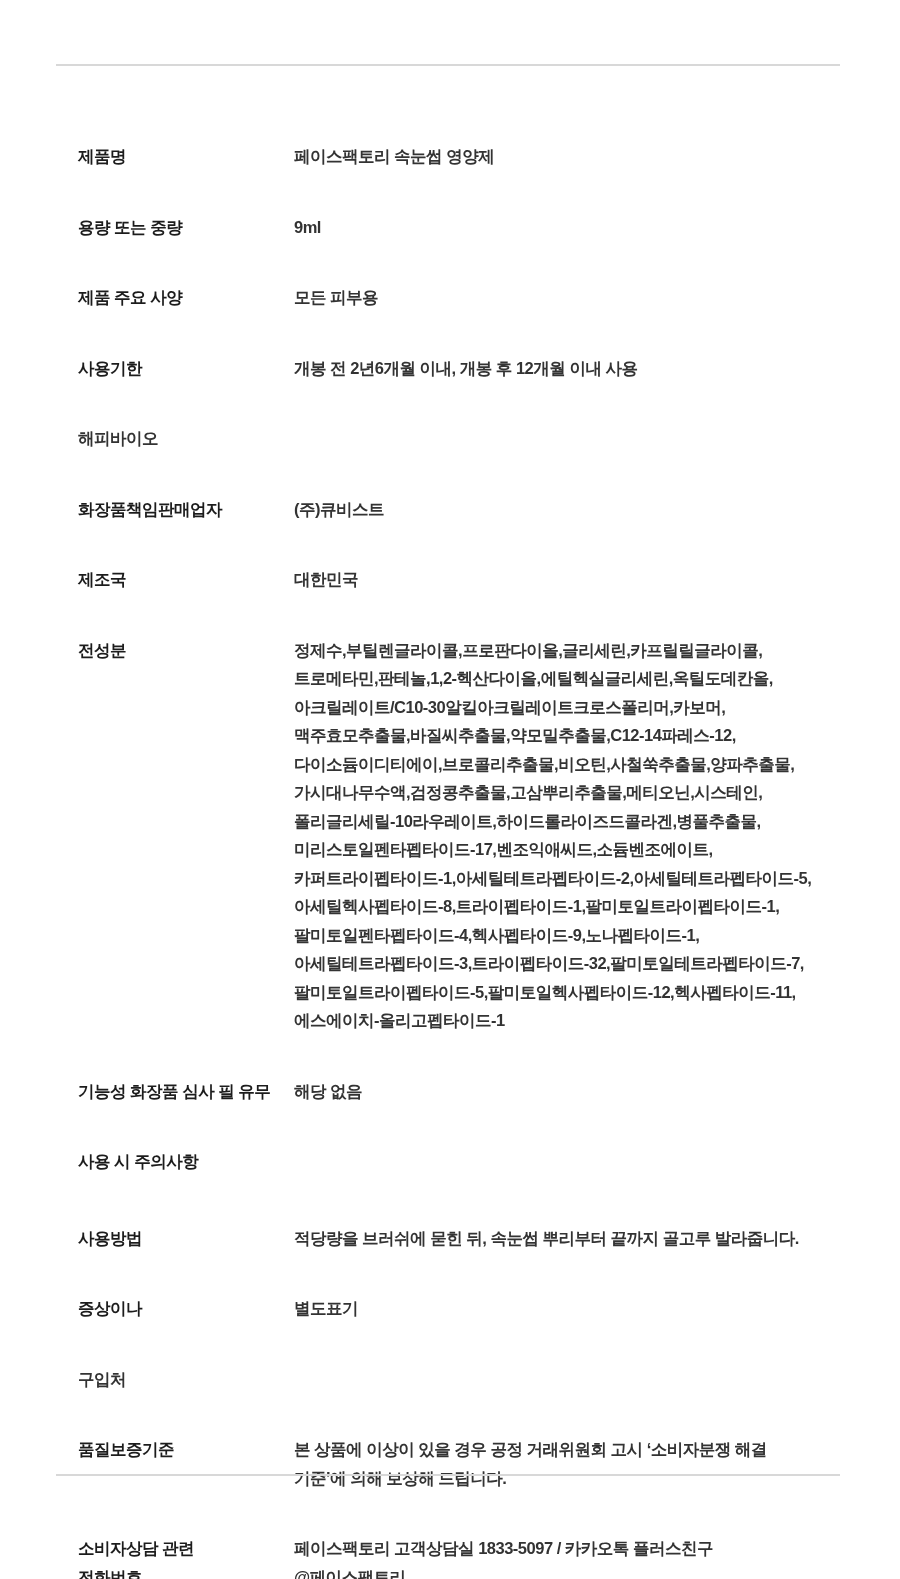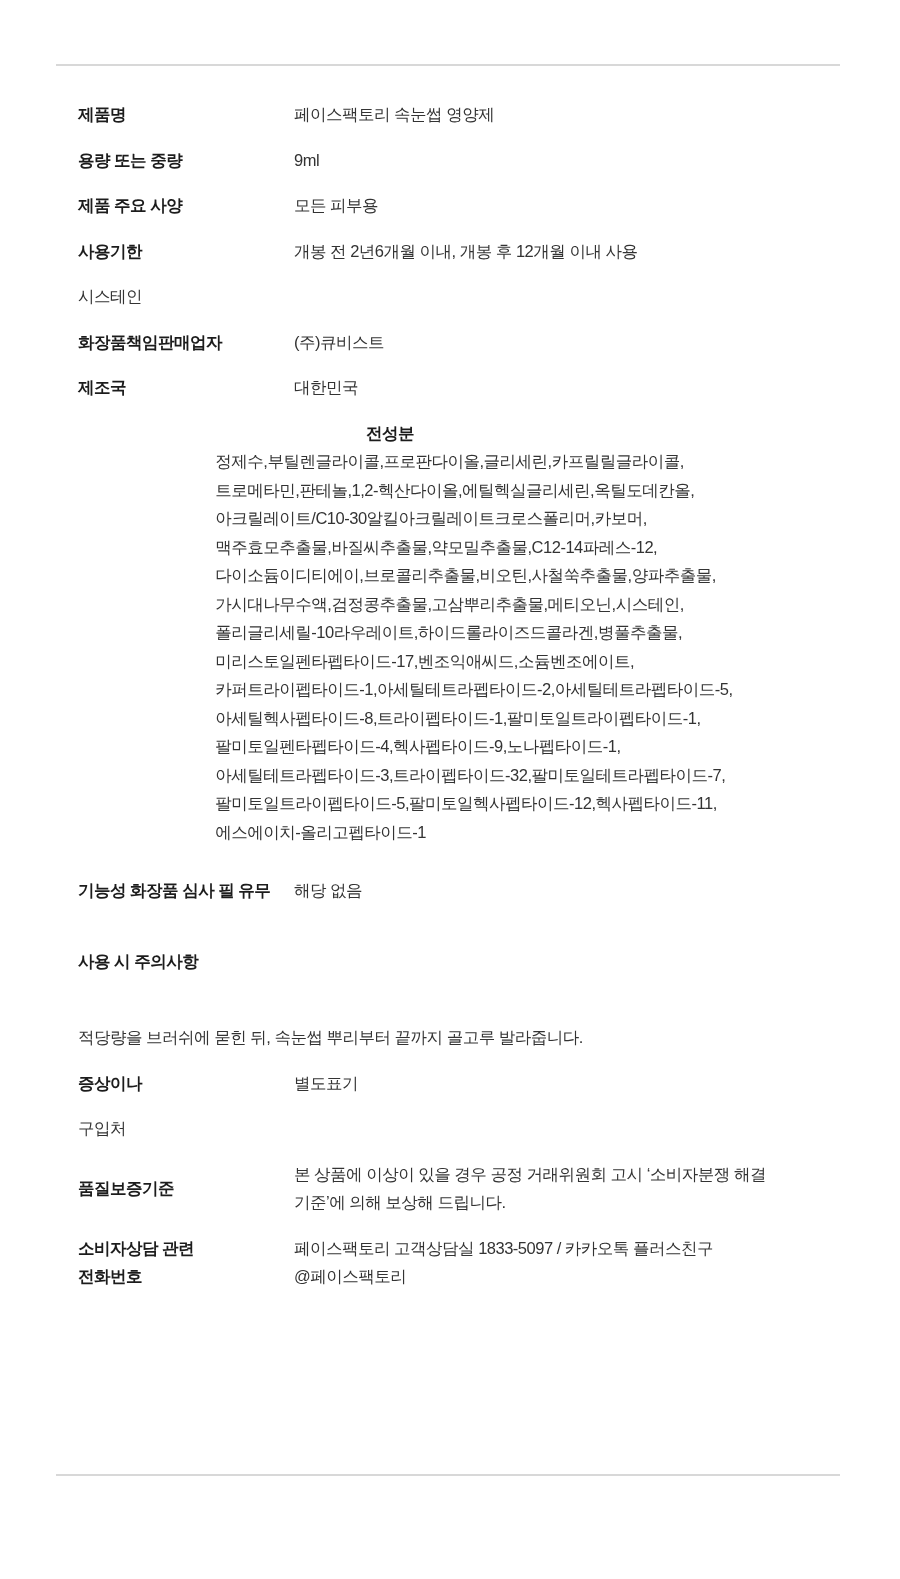--- a/index.html
+++ b/index.html
@@ -31,42 +31,43 @@
   .divider.bottom { top: 1474px; }
 
   .spec-table {
     position: absolute;
     top: 100px;
     left: 78px;
     width: 792px;
   }
   .row {
     display: flex;
-    align-items: center;
+    align-items: flex-start;
     margin-bottom: 17px;
+    margin-top: 42px;
   }
   
-  .row:nth-child(8)  { margin-bottom: 30px; flex-direction: column; }  
+  .row:nth-child(8)  { margin-bottom: 30px; }  
   .row:nth-child(9)  { margin-bottom: 42px; }  
   .row:nth-child(10) { margin-bottom: 48px; }  
 
   .row-label {
     flex: none;
     width: 216px;
     font-size: 16.5px;
     font-weight: 700;
     line-height: 28.5px;
     letter-spacing: -0.5px;
     color: #1c1c1c;
     white-space: pre;
   }
   .row-value {
     flex: 1;
     font-size: 16.5px;
-    font-weight: 400;
+    font-weight: 700;
     line-height: 28.5px;
     letter-spacing: -0.5px;
     color: #333333;
     white-space: pre;
   }
 </style>
 </head>
 <body>
 
 <div class="sheet">
@@ -87,21 +88,21 @@
     <div class="row-label">제품 주요 사양</div>
     <div class="row-value">모든 피부용</div>
   </div>
 
   <div class="row">
     <div class="row-label">사용기한</div>
     <div class="row-value">개봉 전 2년6개월 이내, 개봉 후 12개월 이내 사용</div>
   </div>
 
   <div class="row">
-    <div class="row-value">시스테인</div>
+    <div class="row-value">해피바이오</div>
   </div>
 
   <div class="row">
     <div class="row-label">화장품책임판매업자</div>
     <div class="row-value">(주)큐비스트</div>
   </div>
 
   <div class="row">
     <div class="row-label">제조국</div>
     <div class="row-value">대한민국</div>
@@ -128,20 +129,21 @@
   <div class="row">
     <div class="row-label">기능성 화장품 심사 필 유무</div>
     <div class="row-value">해당 없음</div>
   </div>
 
   <div class="row">
     <div class="row-label">사용 시 주의사항</div>
   </div>
 
   <div class="row">
+    <div class="row-label">사용방법</div>
     <div class="row-value">적당량을 브러쉬에 묻힌 뒤, 속눈썹 뿌리부터 끝까지 골고루 발라줍니다.</div>
   </div>
 
   <div class="row">
     <div class="row-label">증상이나</div>
     <div class="row-value">별도표기</div>
   </div>
 
   <div class="row">
     <div class="row-value">구입처</div>

